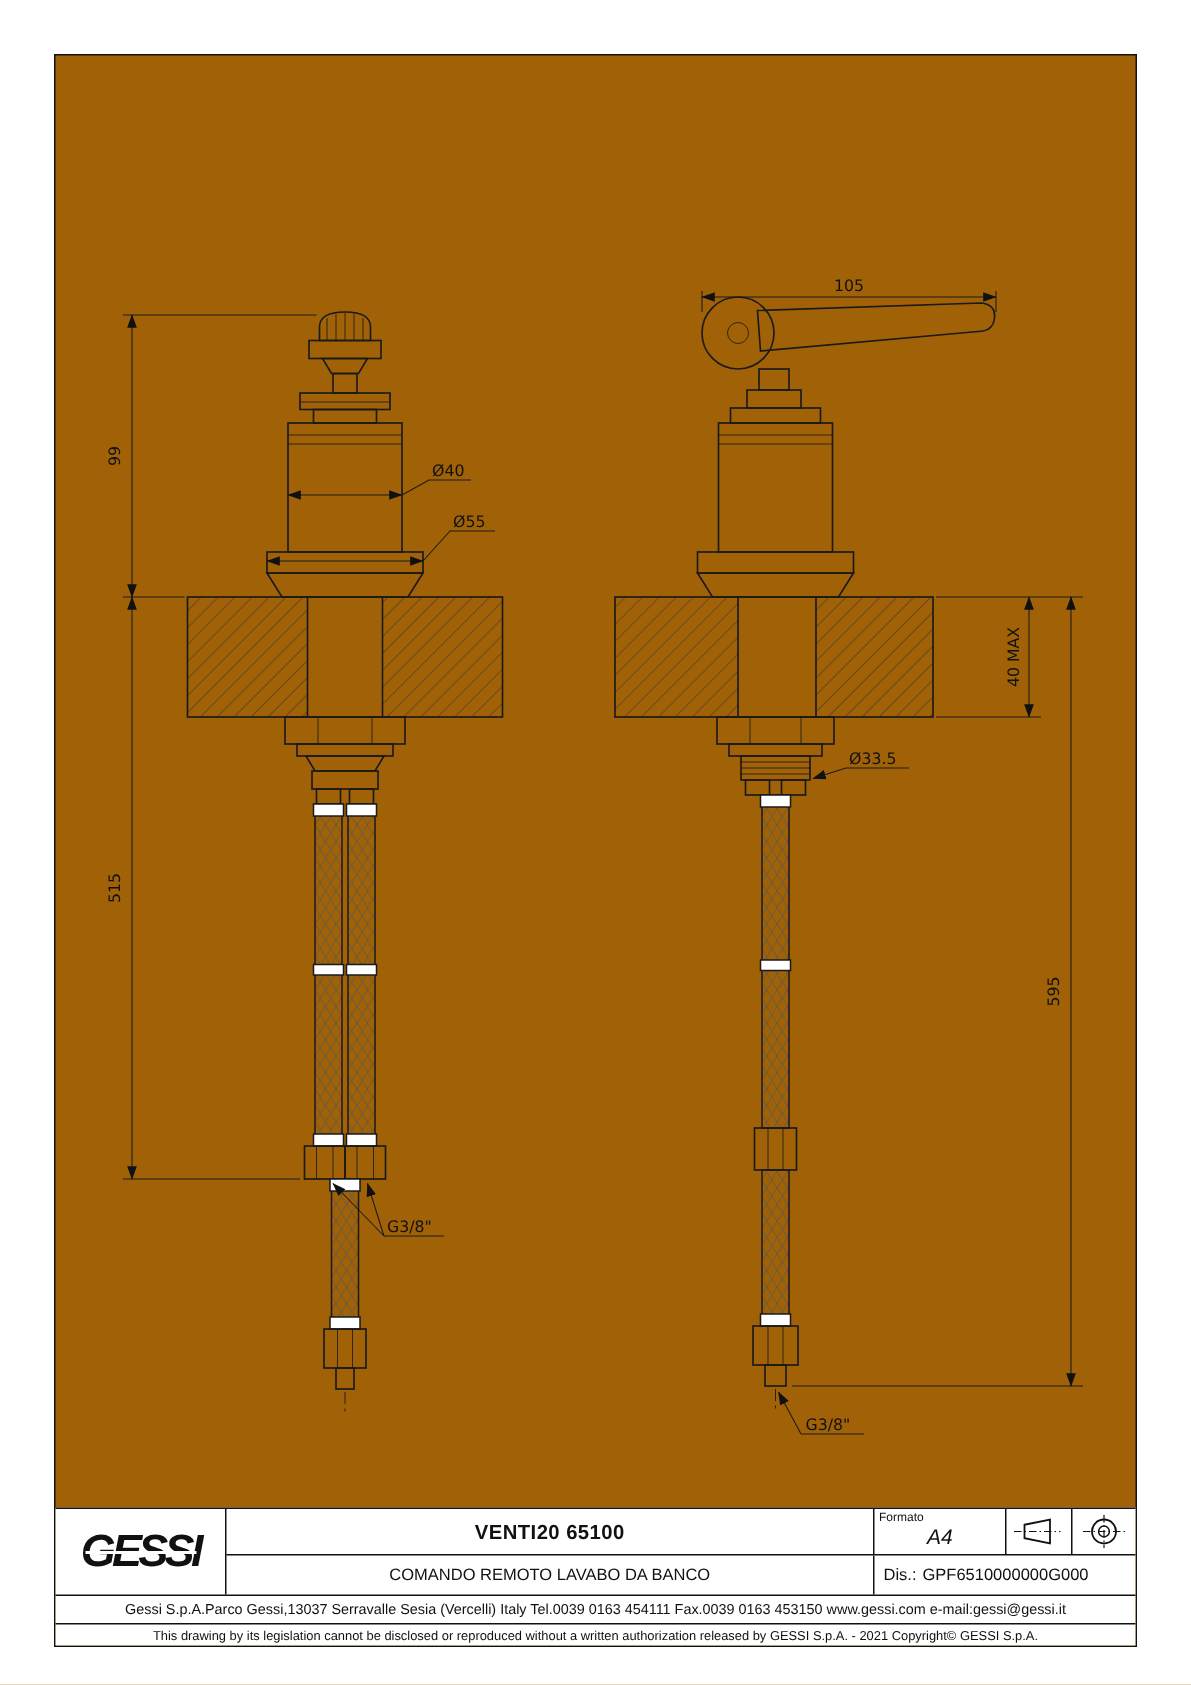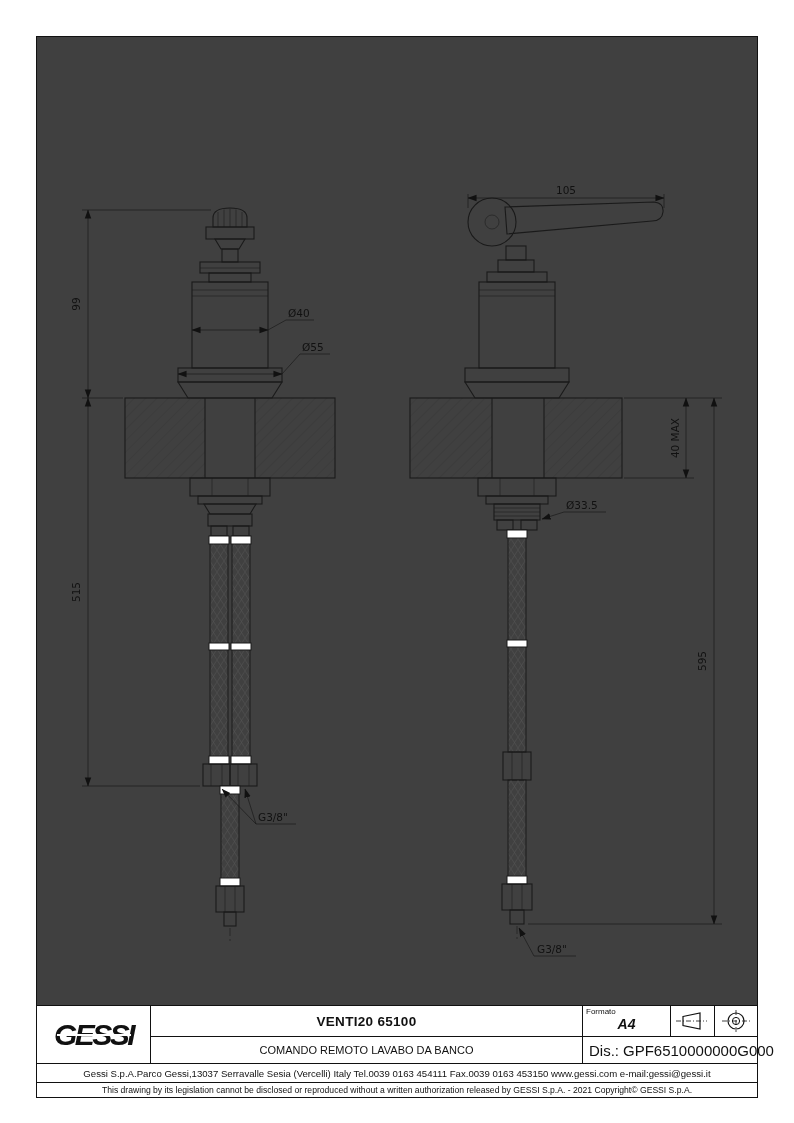--- a/index.html
+++ b/index.html
@@ -3,21 +3,21 @@
 <meta charset="utf-8">
 <style>
   * { margin:0; padding:0; box-sizing:border-box; }
   html,body { background:#fff; }
   body {
     width:794px; height:1123px; position:relative;
     font-family:"Liberation Sans", sans-serif; color:#111;
   }
   .frame {
     position:absolute; left:36px; top:36px; width:722px; height:1062px;
-    border:1.6px solid #111; background:#404040;
+    border:1.6px solid #111; background:#a16207;
   }
   svg.drawing { position:absolute; left:36px; top:36px; }
 
   
   .ol   { fill:none; stroke:#1a1a1a; stroke-width:1.1; }
   .thin { fill:none; stroke:#1a1a1a; stroke-width:0.55; }
   .dim  { fill:none; stroke:#1a1a1a; stroke-width:0.7; }
   .cl   { fill:none; stroke:#1a1a1a; stroke-width:0.6; stroke-dasharray:8 3 2 3; }
   .arr2 { marker-start:url(#arr); marker-end:url(#arr); }
   .arr1 { marker-end:url(#arr); }
@@ -29,27 +29,27 @@
   .titleblock { position:absolute; left:0; right:0; bottom:0; border-top:1.3px solid #111; background:#fff; }
   .tb-row1 { display:flex; }
   .tb-logo { width:114px; border-right:1.3px solid #111; display:flex; align-items:center; justify-content:center; position:relative; }
   .logo-text { font-size:30px; font-weight:bold; font-style:italic; letter-spacing:-2.5px; position:relative; line-height:1; }
   .logo-slit { position:absolute; height:2.2px; background:#fff; left:50%; transform:translateX(-50%); width:74px; top:28px; }
   .tb-main { flex:1; display:flex; flex-direction:column; }
   .tb-top { display:flex; height:31px; border-bottom:1.3px solid #111; }
   .tb-title { flex:1; border-right:1.3px solid #111; display:flex; align-items:center; justify-content:center; font-weight:bold; font-size:13.5px; letter-spacing:0.3px; }
   .tb-formato { width:88px; border-right:1.3px solid #111; position:relative; display:flex; align-items:center; justify-content:center; }
   .formato-label { position:absolute; top:1px; left:3px; font-size:8px; }
-  .formato-value { font-size:14px; font-weight:bold; font-style:italic; margin-top:5px; }
+  .formato-value { font-size:14px; font-weight:normal; font-style:italic; margin-top:5px; }
   .tb-symbols { width:86px; display:flex; }
   .sym { flex:1; display:flex; align-items:center; justify-content:center; }
   .sym2 { border-left:1.3px solid #111; }
   .tb-bottom { display:flex; height:26px; }
   .tb-subtitle { flex:1; border-right:1.3px solid #111; display:flex; align-items:center; justify-content:center; font-size:11px; }
-  .tb-dis { width:174px; display:flex; align-items:center; padding-left:6px; font-size:15px; gap:4px; white-space:nowrap; }
+  .tb-dis { width:174px; display:flex; align-items:center; padding-left:6px; font-size:11px; gap:4px; white-space:nowrap; }
   .tb-address { height:19px; border-top:1.3px solid #111; display:flex; align-items:center; justify-content:center; font-size:9.6px; white-space:nowrap;text-align:right; }
   .tb-disclaimer { height:15px; border-top:1.3px solid #111; display:flex; align-items:center; justify-content:center; font-size:8.6px; white-space:nowrap; }
 </style>
 </head>
 <body>
 
 <div class="frame">
 
   <div class="titleblock">
     <div class="tb-row1">

